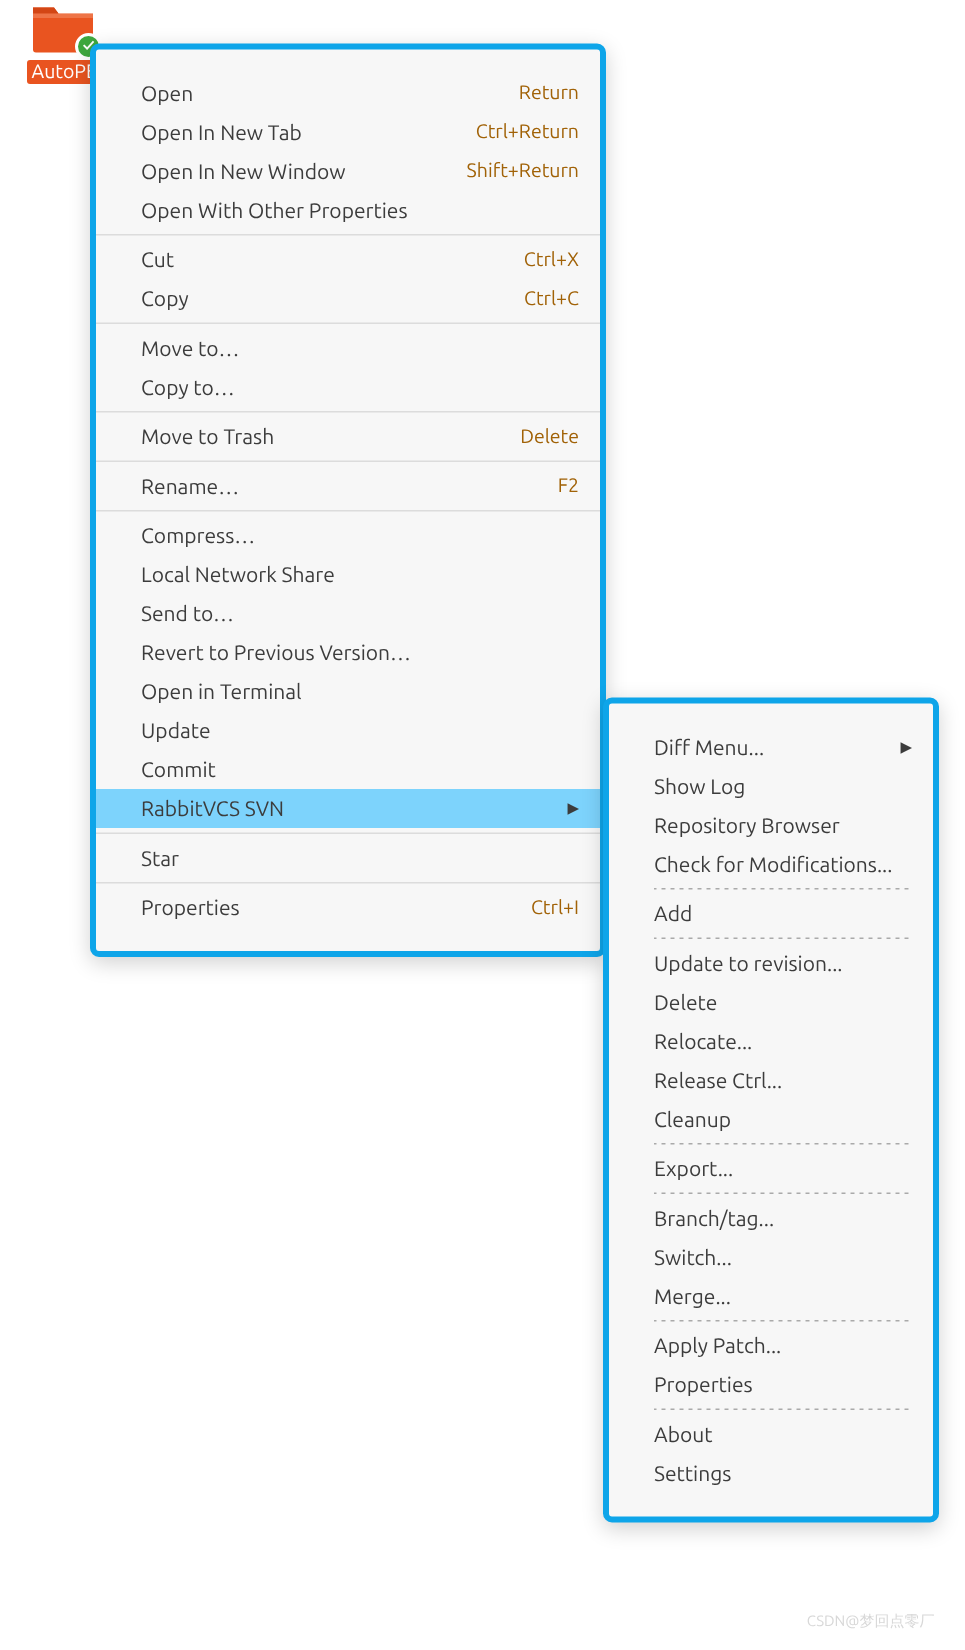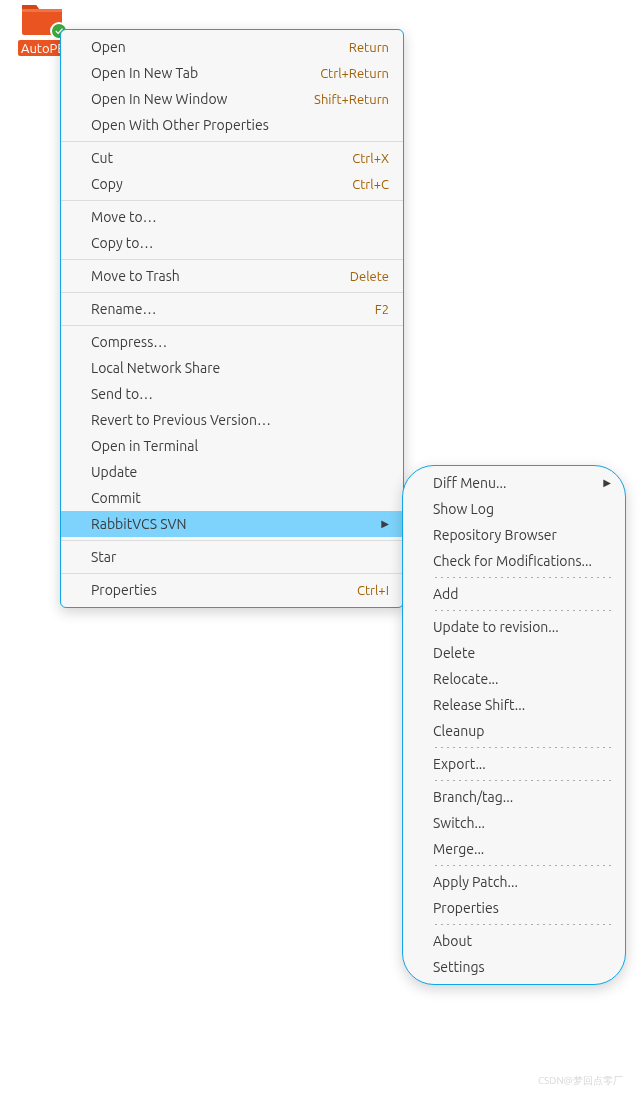--- a/index.html
+++ b/index.html
@@ -50,35 +50,34 @@
     padding: 1px 3px;
     border-radius: 2px;
     margin-top: 4px;
     white-space: nowrap;
     max-width: 48px;
     overflow: hidden;
   }
   .menu {
     position: absolute;
     background: #f7f7f7;
-    border: 1px solid #0ea5e9;
+    border: 4px solid #0ea5e9;
     border-radius: 6px;
     box-shadow: 0 4px 14px rgba(0,0,0,0.18);
-    padding: 4px 0;
+    padding: 16px 0;
   }
   .menu-main {
     top: 29px;
     left: 60px;
     width: 344px;
   }
   .menu-sub {
     top: 465px;
     left: 402px;
     width: 224px;
-    border-radius: 32px;
   }
   .menu-item {
     display: flex;
     align-items: center;
     justify-content: space-between;
     padding: 4px 14px 4px 30px;
     line-height: 18px;
     color: #3c3c3c;
     cursor: default;
     position: relative;
@@ -241,21 +240,21 @@
     <div class="menu-item">
       <span class="label">Update to revision...</span>
     </div>
     <div class="menu-item">
       <span class="label">Delete</span>
     </div>
     <div class="menu-item">
       <span class="label">Relocate...</span>
     </div>
     <div class="menu-item">
-      <span class="label">Release Shift...</span>
+      <span class="label">Release Ctrl...</span>
     </div>
     <div class="menu-item">
       <span class="label">Cleanup</span>
     </div>
     <div class="dashed-sep"></div>
     <div class="menu-item">
       <span class="label">Export...</span>
     </div>
     <div class="dashed-sep"></div>
     <div class="menu-item">

